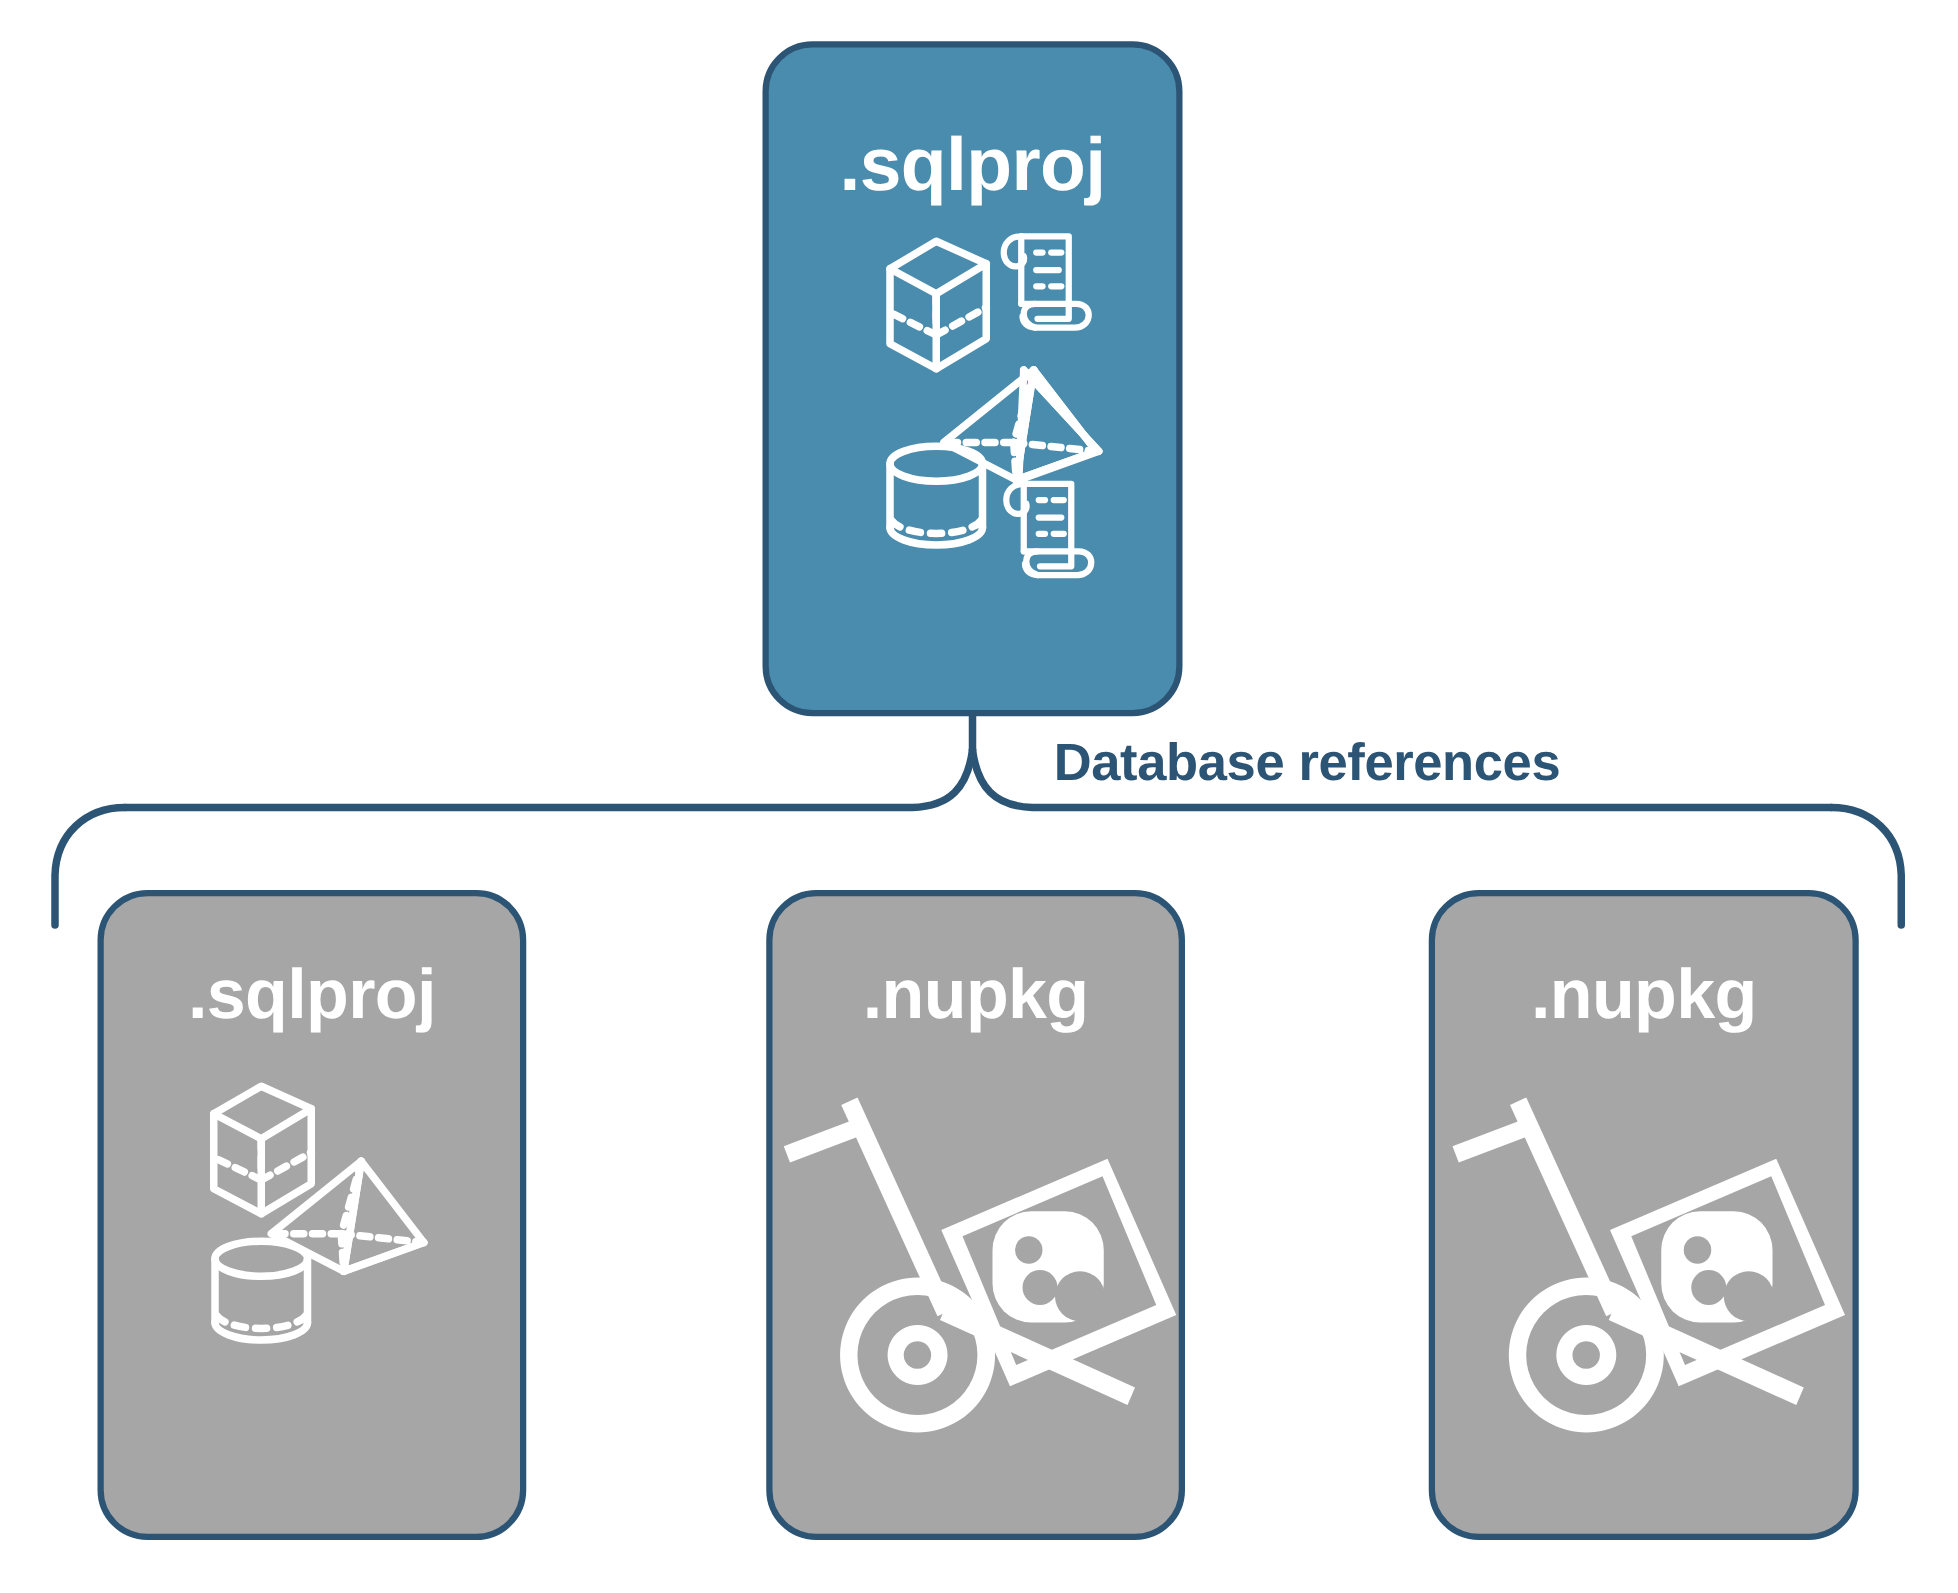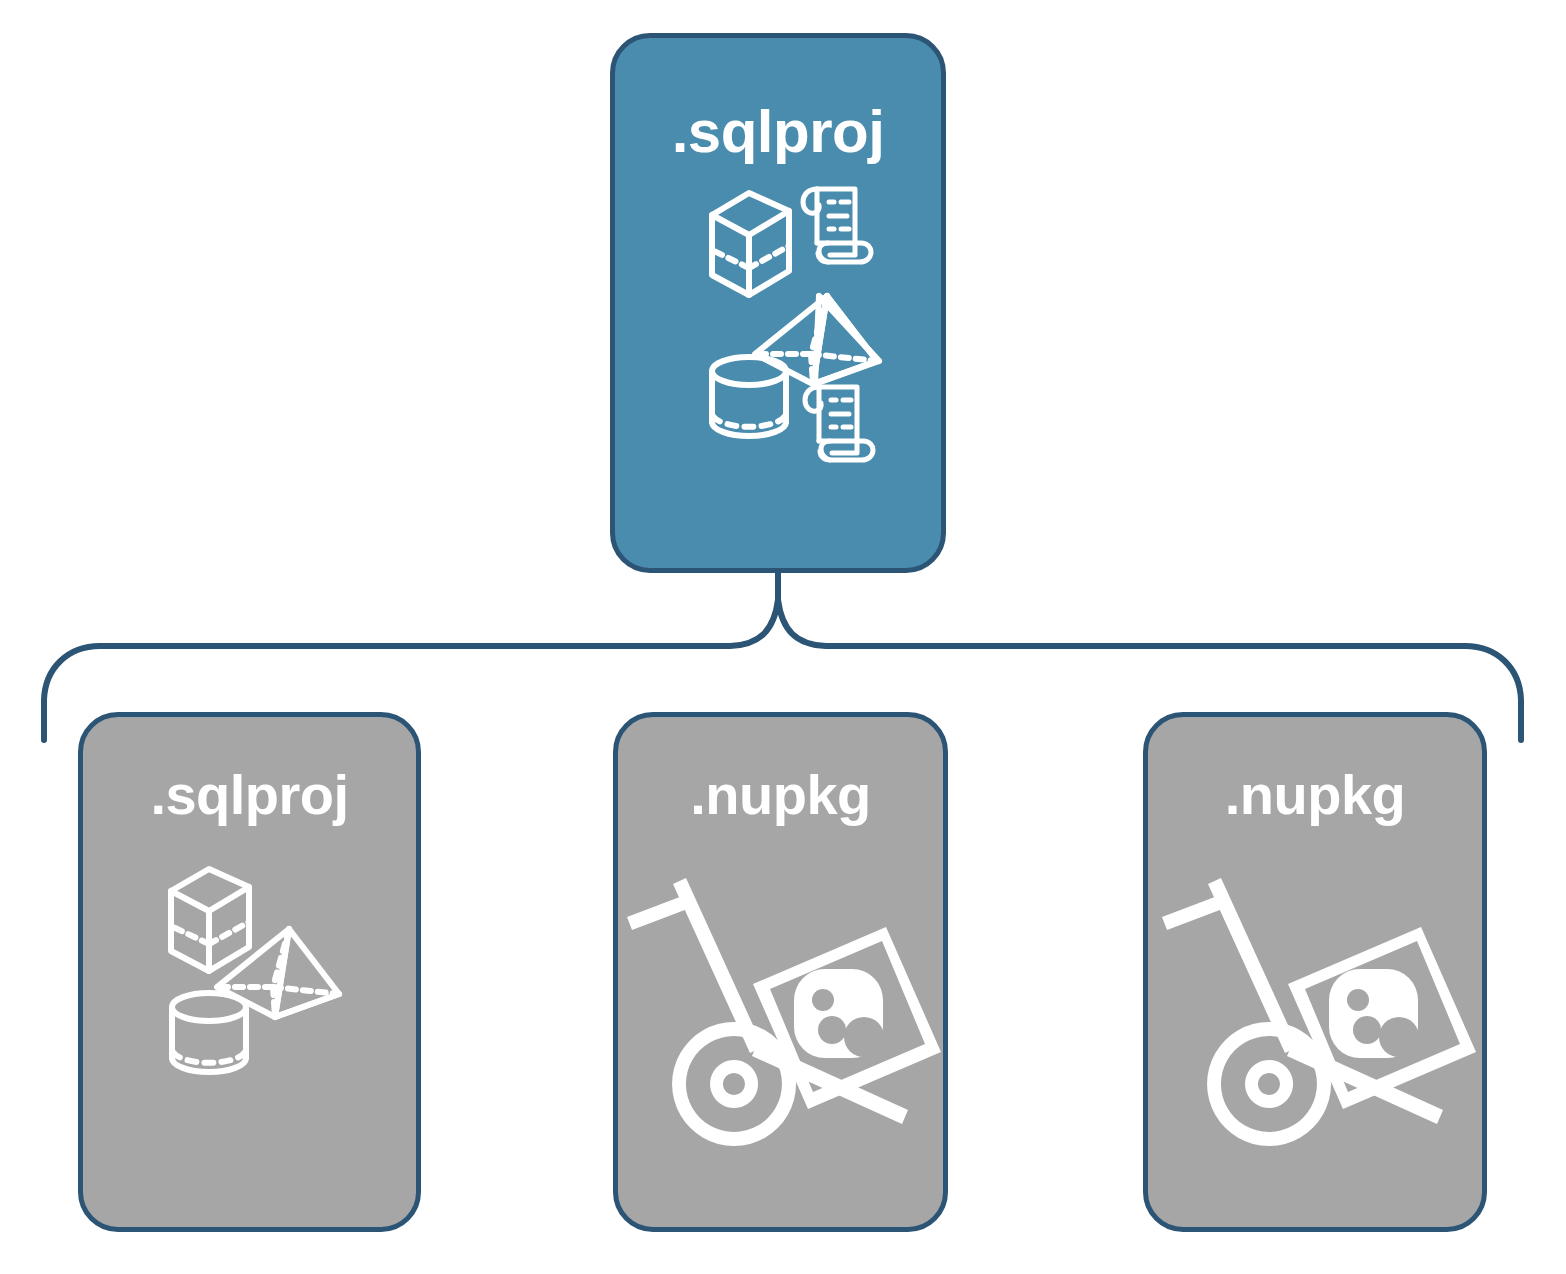--- a/index.html
+++ b/index.html
@@ -182,20 +182,21 @@
 
       <path d="M778 600 C774 630 760 645 730 646 L100 646"></path>
 
       <path d="M100 646 C68 646 45 668 44 700 L44 740"></path>
 
       <path d="M778 600 C782 630 796 645 826 646 L1465 646"></path>
 
       <path d="M1465 646 C1497 646 1520 668 1521 700 L1521 740"></path>
     </g>
   </svg>
+  <div id="brace-label">Database references</div>
 
   <div class="node" id="node-ref-1">
     <div class="node-title">.sqlproj</div>
     <div class="icon-area">
       <svg width="343" height="520" viewBox="0 0 343 520" fill="none" xmlns="http://www.w3.org/2000/svg">
 
         <g stroke="#ffffff" stroke-width="6" fill="none" stroke-linejoin="round" stroke-linecap="round">
           <path d="M88 174 L126 152 L166 170 L166 230 L126 254 L88 234 Z"></path>
           <path d="M88 174 L126 194 L166 170"></path>
           <path d="M126 194 L126 254"></path>

